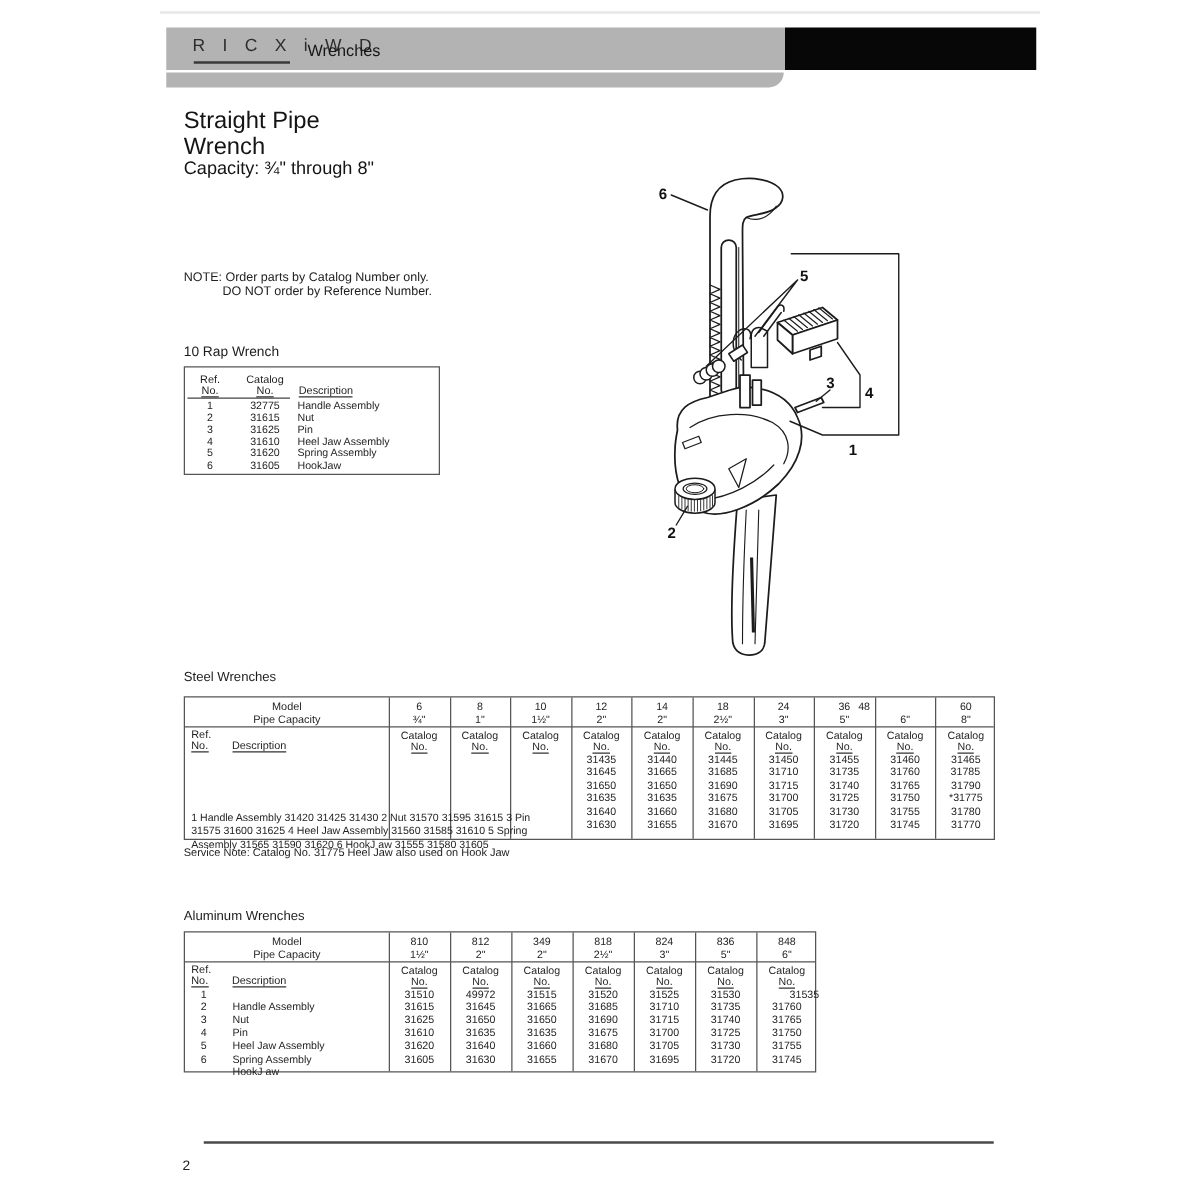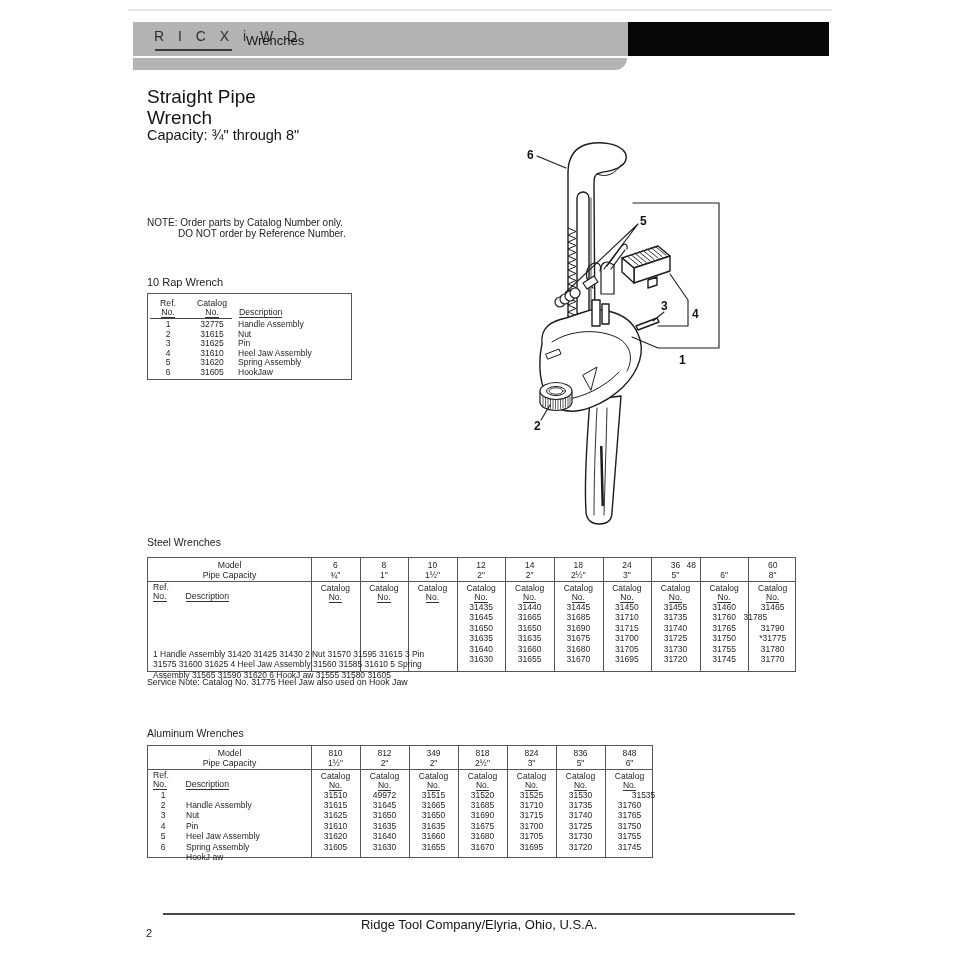--- a/index.html
+++ b/index.html
@@ -266,21 +266,21 @@
         <div class="cc" style="left: 551.8px; width: 48.6px; top: 65.8px;">31765</div>
         <div class="cc" style="left: 551.8px; width: 48.6px; top: 76.2px;">31750</div>
         <div class="cc" style="left: 551.8px; width: 48.6px; top: 86.6px;">31755</div>
         <div class="cc" style="left: 551.8px; width: 48.6px; top: 97px;">31745</div>
         <div class="vline" style="left: 600.4px; height: 113px;"></div>
         <div class="cc" style="left: 600.4px; width: 48.6px; top: 3px;">60</div>
         <div class="cc" style="left: 600.4px; width: 48.6px; top: 12.5px;">8"</div>
         <div class="cc" style="left: 600.4px; width: 48.6px; top: 26px;">Catalog</div>
         <div class="cc" style="left: 600.4px; width: 48.6px; top: 34.5px;"><span class="ul">No.</span></div>
         <div class="cc" style="left: 600.4px; width: 48.6px; top: 45px;">31465</div>
-        <div class="cc" style="left: 583px; width: 48.6px; top: 55.4px;">31785</div>
+        <div class="cc" style="left: 600px; width: 48.6px; top: 55.4px;">31785</div>
         <div class="cc" style="left: 600.4px; width: 48.6px; top: 65.8px;">31790</div>
         <div class="cc" style="left: 600.4px; width: 48.6px; top: 76.2px;">*31775</div>
         <div class="cc" style="left: 600.4px; width: 48.6px; top: 86.6px;">31780</div>
         <div class="cc" style="left: 600.4px; width: 48.6px; top: 97px;">31770</div>
       </div>
     <div class="runon" style="top:44px;">1 Handle Assembly 31420 31425 31430 2 Nut 31570 31595 31615 3 Pin</div>
     <div class="runon" style="top:54.4px;text-align:center;">31575 31600 31625 4 Heel Jaw Assembly 31560 31585 31610 5 Spring</div>
     <div class="runon" style="top:64.8px;">Assembly 31565 31590 31620 6 HookJ aw 31555 31580 31605</div>
   </div>
   <div class="service-note">Service Note: Catalog No. 31775 Heel Jaw also used on Hook Jaw</div>
@@ -388,16 +388,15 @@
         <div class="cc" style="left: 457px; width: 49px; top: 44.5px; margin-left: 14px;">31535</div>
         <div class="cc" style="left: 457px; width: 49px; top: 54.9px;">31760</div>
         <div class="cc" style="left: 457px; width: 49px; top: 65.3px;">31765</div>
         <div class="cc" style="left: 457px; width: 49px; top: 75.7px;">31750</div>
         <div class="cc" style="left: 457px; width: 49px; top: 86.1px;">31755</div>
         <div class="cc" style="left: 457px; width: 49px; top: 96.5px;">31745</div>
       </div>
   </div>
 
   <div class="footer-rule"></div>
-  <div class="footer-company">Ridge Tool Company/Elyria, Ohio, U.S.A.</div>
   <div class="page-number">2</div>
 
 </div>
 
 </body></html>

